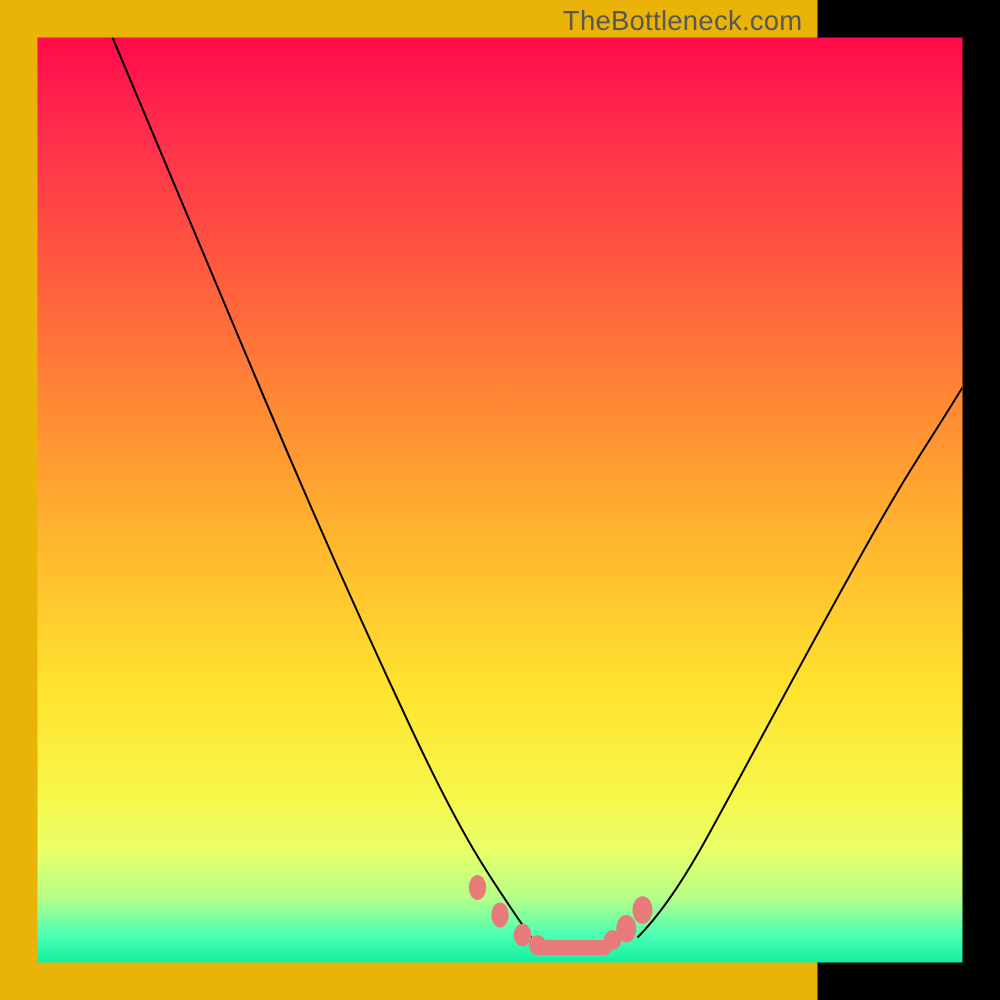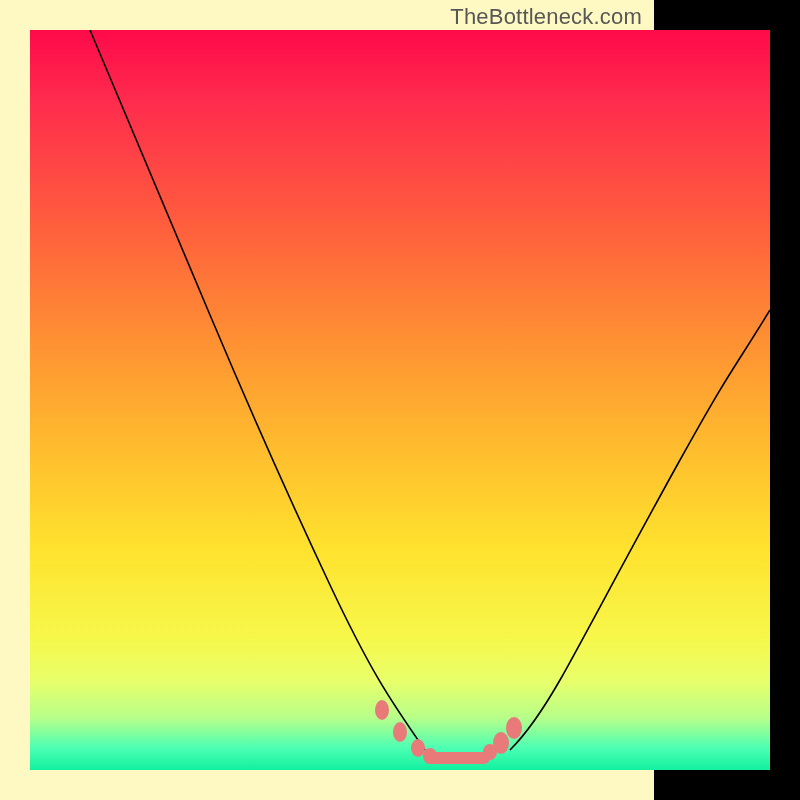--- a/index.html
+++ b/index.html
@@ -8,21 +8,21 @@
     width: 800px;
     height: 800px;
     background: #000;
     overflow: hidden;
     font-family: Arial, Helvetica, sans-serif;
   }
   .frame {
     position: relative;
     width: 654px;
     height: 800px;
-    background: #fef9c3;
+    background: #eab308;
   }
   .plot-area {
     position: absolute;
     left: 30px;
     top: 30px;
     width: 740px;
     height: 740px;
     
     background: linear-gradient(
       to bottom,

